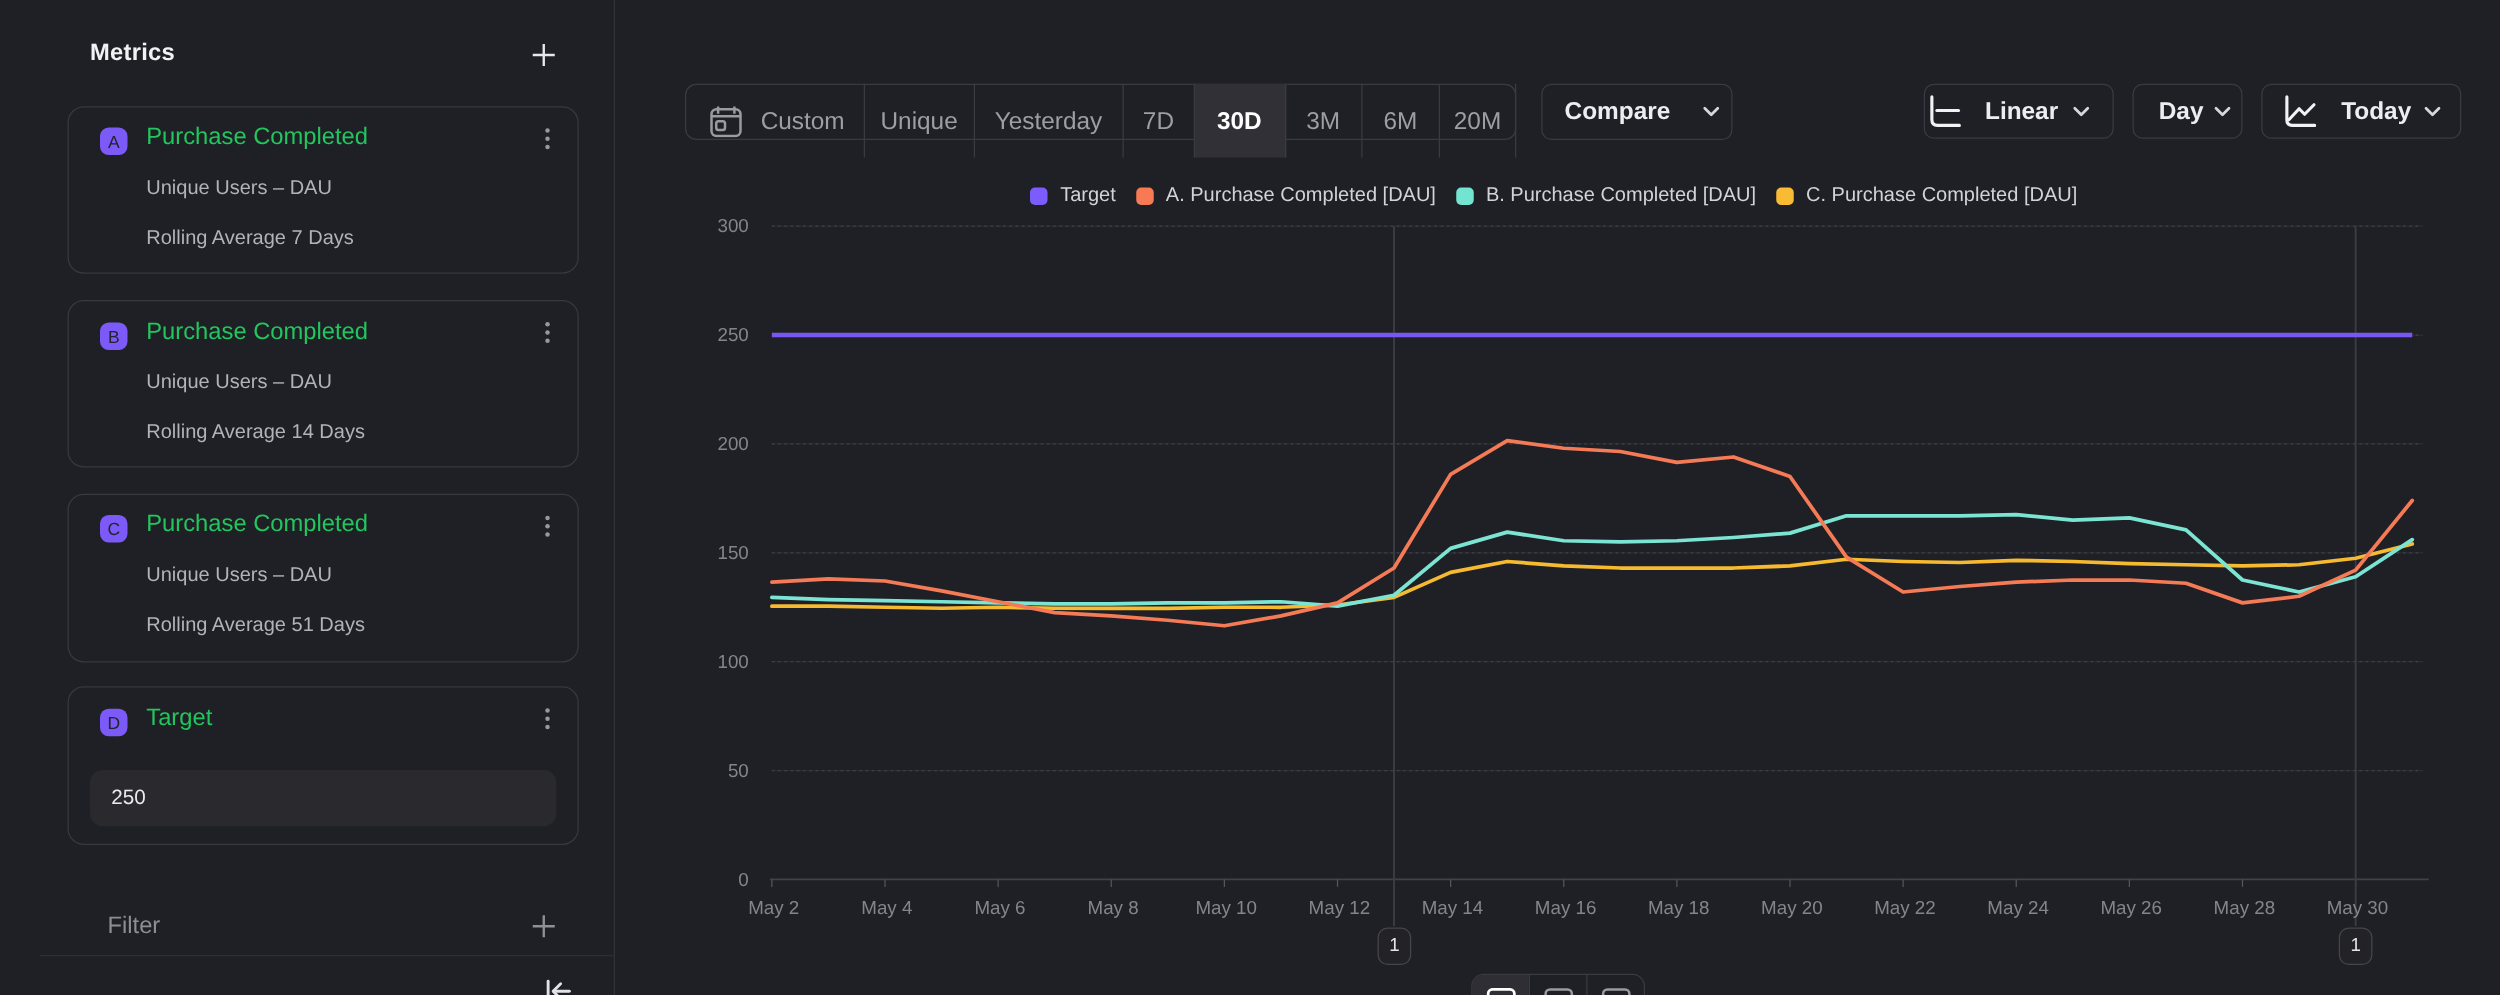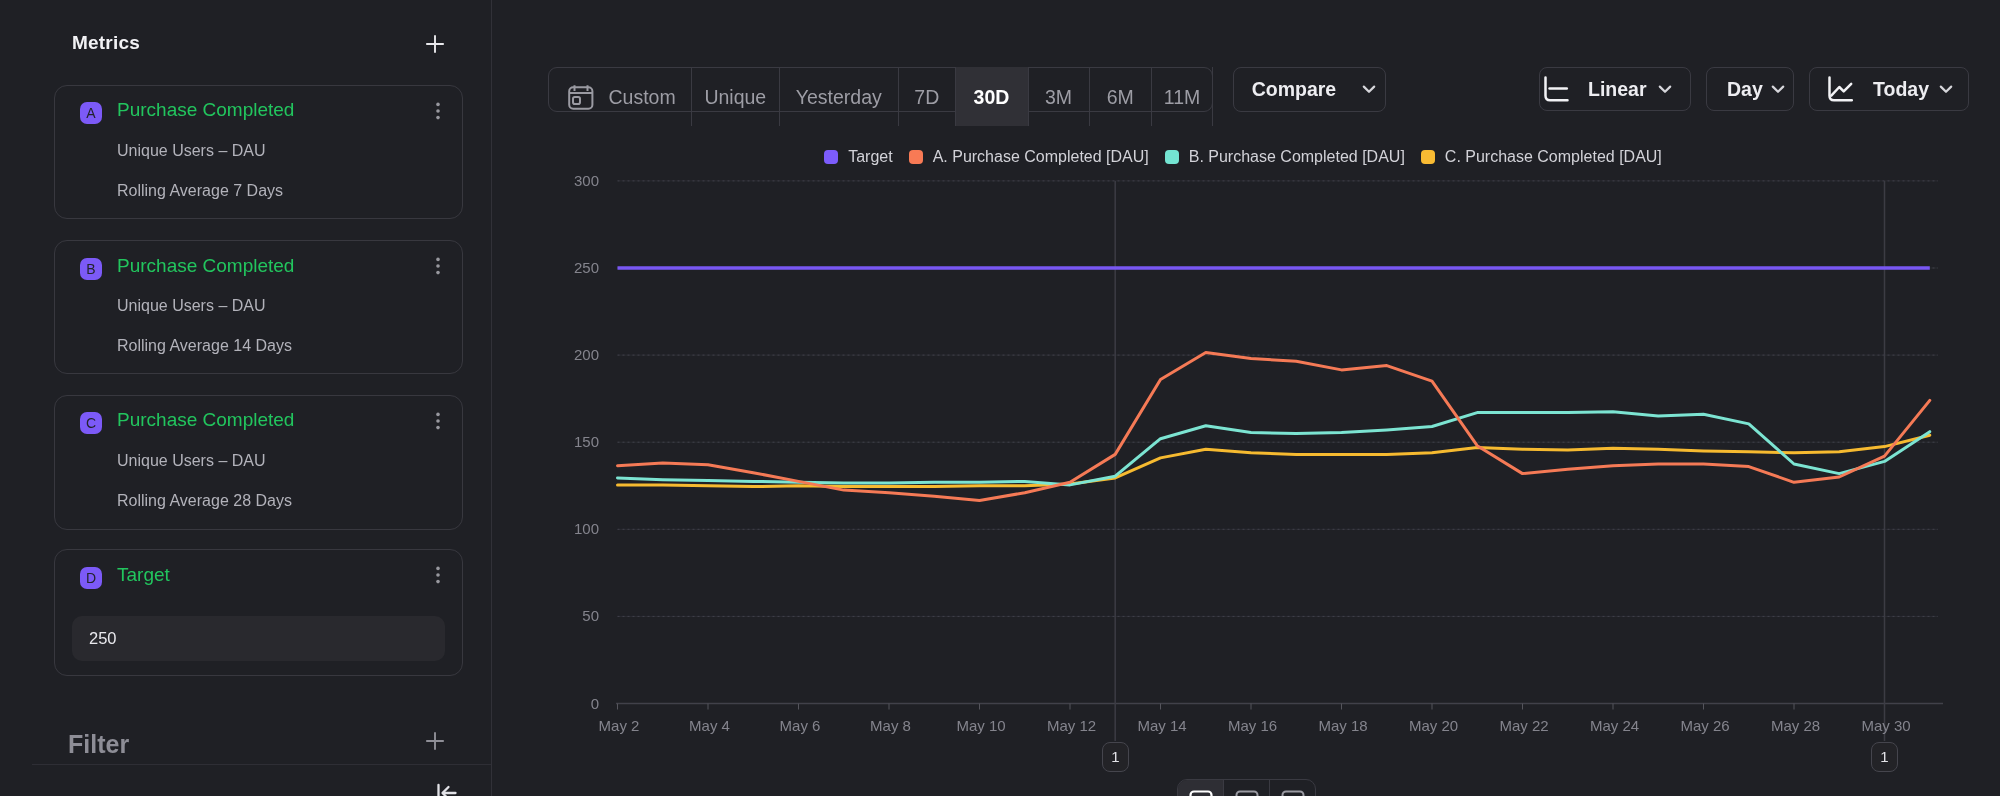--- a/index.html
+++ b/index.html
@@ -8,21 +8,21 @@
 .hdr { position:absolute; left:40px; top:32px; font-size:19px; font-weight:700; color:#f2f2f5; letter-spacing:.2px; }
 .hplus { position:absolute; left:391.5px; top:33px; }
 .card { position:absolute; left:22px; width:409px; border:1px solid #38383f; border-radius:13px; }
 .badge { position:absolute; left:25px; width:22px; height:22px; border-radius:7px; background:#7c5af7;
   color:#23232d; font-size:14px; font-weight:500; text-align:center; line-height:22px; }
 .ctitle { position:absolute; left:62px; font-size:19px; font-weight:400; color:#22c55e; }
 .csub { position:absolute; left:62px; font-size:16px; color:#b2b2ba; }
 .kebab { position:absolute; right:22px; }
 .dinput { position:absolute; left:18px; top:67px; width:373px; height:45px; background:#29292e; border-radius:10px;
   font-size:16.5px; color:#e9e9ee; line-height:45px; padding-left:17px; }
-.filter { position:absolute; left:36px; top:730px; font-size:25px; font-weight:700; color:#8d8d96; }
+.filter { position:absolute; left:54px; top:730px; font-size:19px; font-weight:400; color:#8d8d96; }
 .fplus { position:absolute; left:391.5px; top:730px; }
 .sdiv { position:absolute; left:0px; top:764px; width:459px; height:1px; background:#2e2e35; }
 .coll { position:absolute; left:404px; top:782px; }
 .chart { position:absolute; left:0; top:0; }
 .axt { font-family:"Liberation Sans",sans-serif; font-size:15px; fill:#84848d; }
 .segbar { position:absolute; left:548px; top:67px; width:665px; height:44.5px; border:1px solid #3a3a42; border-radius:9px; }
 .seg { position:absolute; top:67px; height:59px; line-height:44px; text-align:center; font-size:19.5px; color:#9d9da5;
   border-right:1px solid #3a3a42; display:flex; align-items:center; justify-content:center; }
 .seg.act { background:#303036; color:#fff; font-weight:700; border-radius:0; border-right:1px solid #3a3a42; }
 .calw { display:inline-flex; margin-right:15px; position:relative; top:0px; }
@@ -69,21 +69,21 @@
     </div>
   <div class="card" style="top:394.5px;height:135px">
       <div class="badge" style="top:16.5px">C</div>
       <div class="ctitle" style="top:13.5px">Purchase Completed</div>
       <div class="kebab" style="top:16px"><svg width="4" height="18" viewBox="0 0 4 18">
           <circle cx="2" cy="2.4" r="1.8" fill="#98989f"></circle>
           <circle cx="2" cy="9" r="1.8" fill="#98989f"></circle>
           <circle cx="2" cy="15.6" r="1.8" fill="#98989f"></circle>
         </svg></div>
       <div class="csub" style="top:56px">Unique Users – DAU</div>
-      <div class="csub" style="top:96px">Rolling Average 28 Days</div>
+      <div class="csub" style="top:96px">Rolling Average 51 Days</div>
     </div>
   <div class="card" style="top:549px;height:127px">
       <div class="badge" style="top:16.5px">D</div>
       <div class="ctitle" style="top:13.5px">Target</div>
       <div class="kebab" style="top:16px"><svg width="4" height="18" viewBox="0 0 4 18">
           <circle cx="2" cy="2.4" r="1.8" fill="#98989f"></circle>
           <circle cx="2" cy="9" r="1.8" fill="#98989f"></circle>
           <circle cx="2" cy="15.6" r="1.8" fill="#98989f"></circle>
         </svg></div>
     </div>
@@ -171,21 +171,21 @@
         <path d="M6.5 1.2 V7 M19.5 1.2 V7"></path>
         <rect x="5" y="13" width="7" height="7" rx="1.8"></rect>
       </svg>
     </span>Custom</div>
 <div class="seg" style="left:692px;width:87.6px">Unique</div>
 <div class="seg" style="left:779.6px;width:119.4px">Yesterday</div>
 <div class="seg" style="left:899px;width:56.5px">7D</div>
 <div class="seg act" style="left:955.5px;width:73px">30D</div>
 <div class="seg" style="left:1028.5px;width:61px">3M</div>
 <div class="seg" style="left:1089.5px;width:62.5px">6M</div>
-<div class="seg" style="left:1152px;width:61px">11M</div>
+<div class="seg" style="left:1152px;width:61px">20M</div>
 <div class="btn" style="left:1232.7px;top:67px;width:153px;height:44.5px;justify-content:flex-start;padding-left:18px">Compare<span style="margin-left:26px;display:inline-flex">
       <svg width="14" height="9" viewBox="0 0 14 9">
         <path d="M1.8 1.6 L7 6.8 L12.2 1.6" fill="none" stroke="#d6d6db" stroke-width="2.2" stroke-linecap="round" stroke-linejoin="round"></path>
       </svg>
     </span></div>
 <div class="btn" style="left:1539px;top:67px;width:152px;height:44px;justify-content:flex-start;padding-left:4px">
     <svg width="25" height="26" viewBox="0 0 25 26" fill="none" stroke="#f2f2f5" stroke-width="2.5" stroke-linecap="round">
       <path d="M1.5 1.5 V19.8 Q1.5 24.3 6 24.3 H23.5"></path>
       <path d="M5.5 12.4 H22.8"></path>
     </svg>

